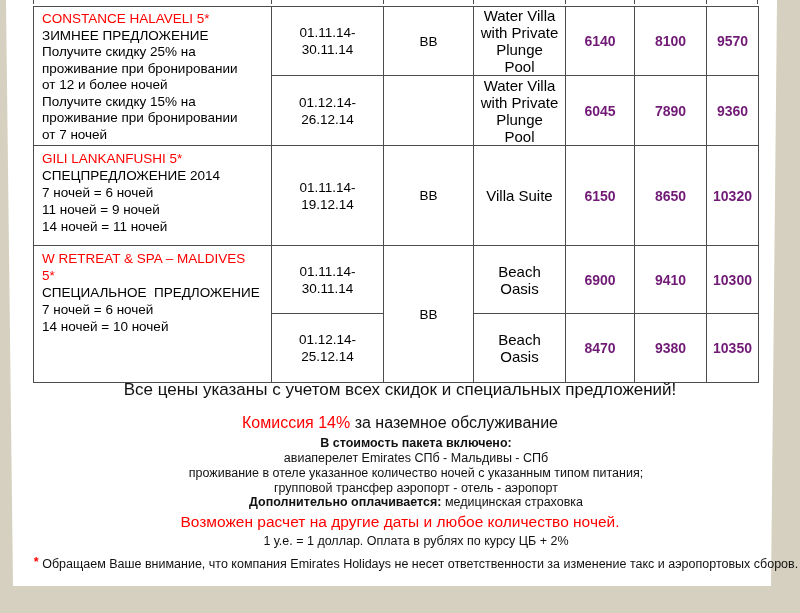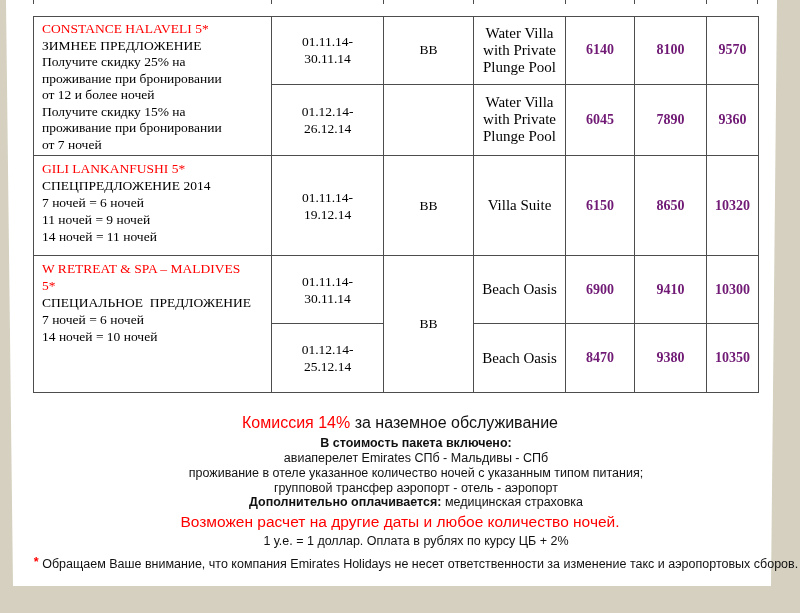--- a/index.html
+++ b/index.html
@@ -1,22 +1,22 @@
 <!DOCTYPE html>
 <html><head>
 <meta charset="utf-8">
 <style>
   html,body{margin:0;padding:0;}
   .stage{position:relative;width:800px;height:613px;background:#d5d0bf;overflow:hidden;
          font-family:"Liberation Sans",sans-serif;}
   .paper{position:absolute;top:0;left:0;width:800px;height:586px;background:#ffffff;
          clip-path:polygon(6px 0px,777px 0px,771px 586px,13px 586px);}
   .stub{position:absolute;top:0;width:1.5px;height:4px;background:#4d4d4d;}
-  table.price-table{position:absolute;left:33px;top:16px;width:725px;border-collapse:collapse;
-         table-layout:fixed;color:#000;font-family:Liberation Serif, serif;}
+  table.price-table{position:absolute;left:33px;top:6px;width:725px;border-collapse:collapse;
+         table-layout:fixed;color:#000;font-family:Liberation Sans, sans-serif;}
   table.price-table td{border:1.5px solid #4d4d4d;overflow:hidden;}
   td.hotel{vertical-align:top;padding:4px 6px 2px 8px;font-size:13.5px;}
   .hname{color:#ff0000;white-space:pre-wrap;line-height:16.5px;}
   .hdesc{color:#000;white-space:pre-wrap;line-height:16.5px;}
   .lh17 .hname,.lh17 .hdesc{line-height:17px;}
   td.cellc{vertical-align:middle;text-align:center;}
   td.dates{font-size:13.5px;line-height:17px;white-space:pre-line;}
   td.meal{font-size:13.5px;}
   td.room{font-size:15px;line-height:17px;padding:0 6px;}
   td.price{font-size:14px;font-weight:bold;color:#701a75;}
@@ -122,20 +122,21 @@
         <td class="cellc dates">01.12.14-
 25.12.14</td>
         <td class="cellc room">Beach Oasis</td>
         <td class="cellc price">8470</td>
         <td class="cellc price">9380</td>
         <td class="cellc price">10350</td>
       </tr>
     </tbody>
   </table>
 
+  <div class="fline f-big" style="top:379px">Все цены указаны с учетом всех скидок и специальных предложений!</div>
 
   <div class="fline f-med" style="top:412px">
     <span class="f-red">Комиссия 14%</span><span> за наземное обслуживание</span>
   </div>
 
   <div class="fline f-sm f-bold" style="top:436px">В стоимость пакета включено:</div>
   <div class="fline f-sm" style="top:451px">авиаперелет Emirates СПб - Мальдивы - СПб</div>
   <div class="fline f-sm" style="top:466px">проживание в отеле указанное количество ночей с указанным типом питания;</div>
   <div class="fline f-sm" style="top:481px">групповой трансфер аэропорт - отель - аэропорт</div>
 

